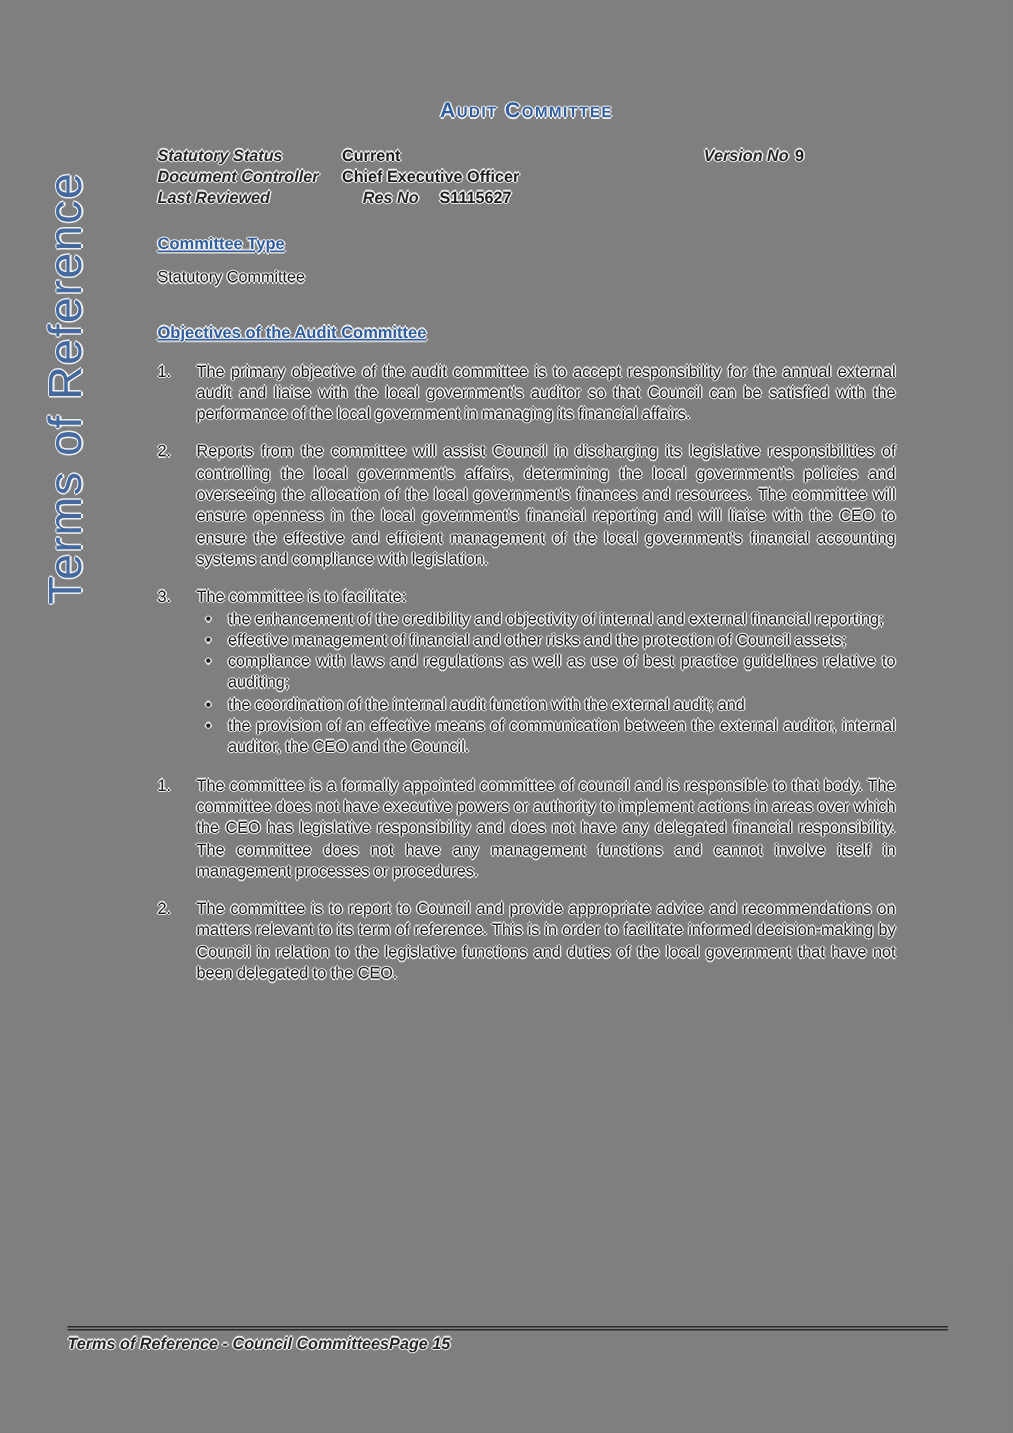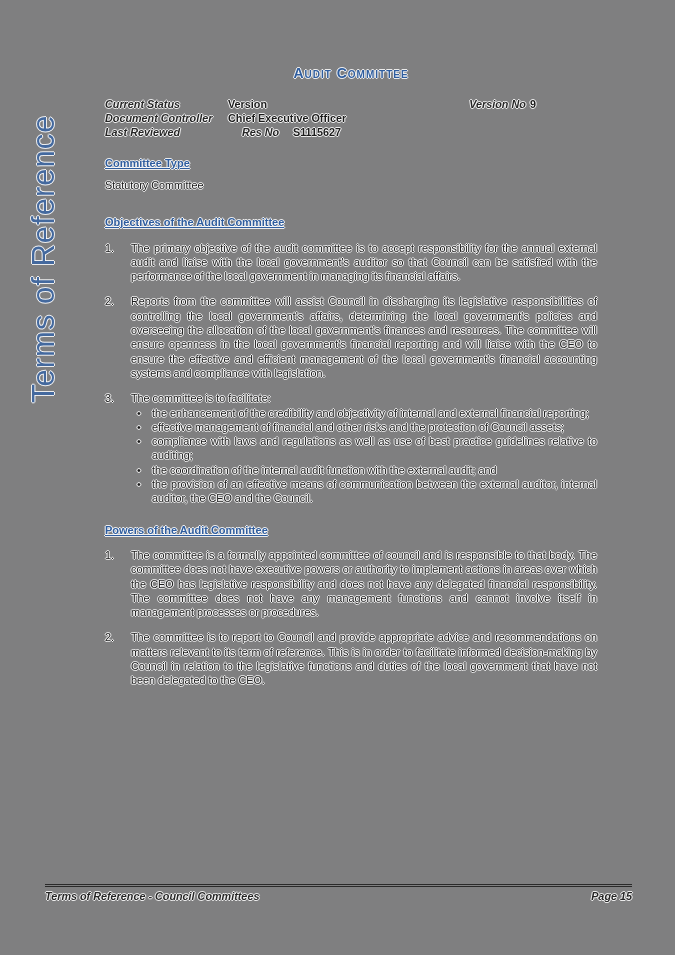--- a/index.html
+++ b/index.html
@@ -69,40 +69,39 @@
   .bullets { margin: 0 0 0 26px; }
   .bullet-item { display: flex; }
   .bullet-item .dot { width: 15px; flex: none; padding-left: 6px; }
   .bullet-item .txt { flex: 1; text-align: justify; }
   .footer {
     position: absolute;
     left: 45px; right: 43px; top: 884px;
     border-top: 3px double #2a2a2a;
     padding-top: 3px;
     display: flex;
-    justify-content: space-between;
     font-size: 10.8px;
     font-weight: bold;
     font-style: italic;
     color: #262626;
   }
 </style>
 </head>
 <body>
 
 <div class="banner halo">Terms of Reference</div>
 
 <div class="content">
 
   <h1 class="doc-title halo">Audit Committee</h1>
 
   <div class="meta">
     <div class="meta-row">
-      <span class="m-label halo">Current Status</span>
-      <span class="m-value halo">Version</span>
+      <span class="m-label halo">Statutory Status</span>
+      <span class="m-value halo">Current</span>
       <span class="m-rlabel halo">Version No</span>
       <span class="m-rvalue halo">9</span>
     </div>
     <div class="meta-row">
       <span class="m-label halo">Document Controller</span>
       <span class="m-value halo">Chief Executive Officer</span>
       <span class="m-rlabel"></span>
       <span class="m-rvalue"></span>
     </div>
     <div class="meta-row">
@@ -146,21 +145,20 @@
     <div class="bullet-item">
       <span class="dot halo">•</span>
       <span class="txt halo">the coordination of the internal audit function with the external audit; and</span>
     </div>
     <div class="bullet-item">
       <span class="dot halo">•</span>
       <span class="txt halo">the provision of an effective means of communication between the external auditor, internal auditor, the CEO and the Council.</span>
     </div>
   </div>
 
-  <h2 class="sec-heading h-powers halo">Powers of the Audit Committee</h2>
 
   <div class="num-item">
     <span class="num halo">1.</span>
     <span class="txt halo">The committee is a formally appointed committee of council and is responsible to that body. The committee does not have executive powers or authority to implement actions in areas over which the CEO has legislative responsibility and does not have any delegated financial responsibility. The committee does not have any management functions and cannot involve itself in management processes or procedures.</span>
   </div>
   <div class="num-item">
     <span class="num halo">2.</span>
     <span class="txt halo">The committee is to report to Council and provide appropriate advice and recommendations on matters relevant to its term of reference. This is in order to facilitate informed decision-making by Council in relation to the legislative functions and duties of the local government that have not been delegated to the CEO.</span>
   </div>
 

